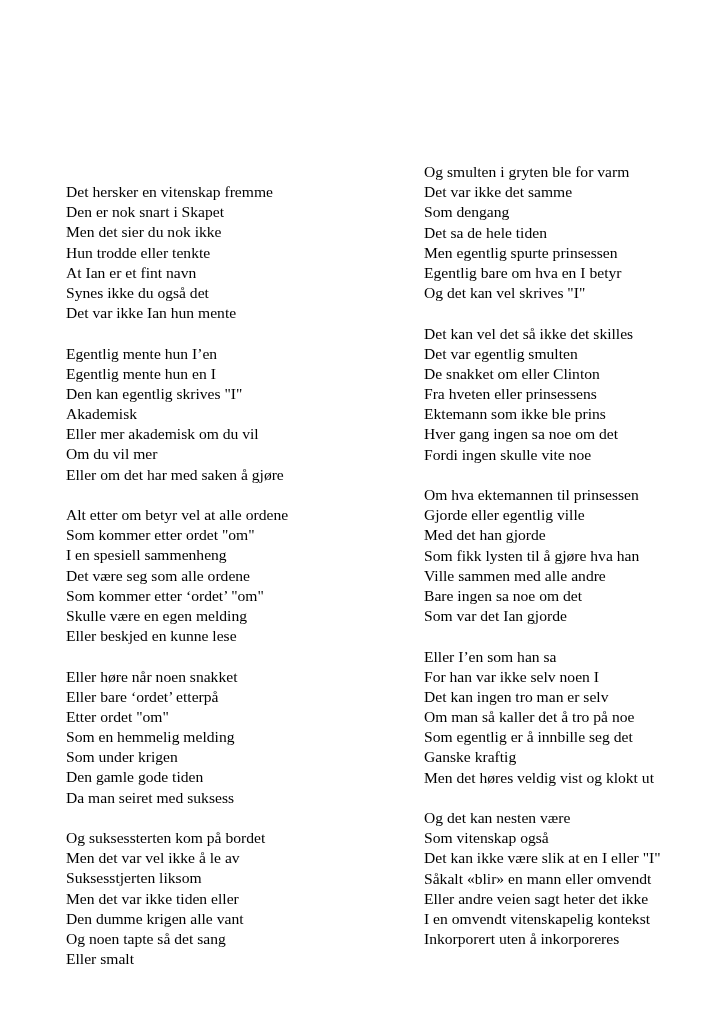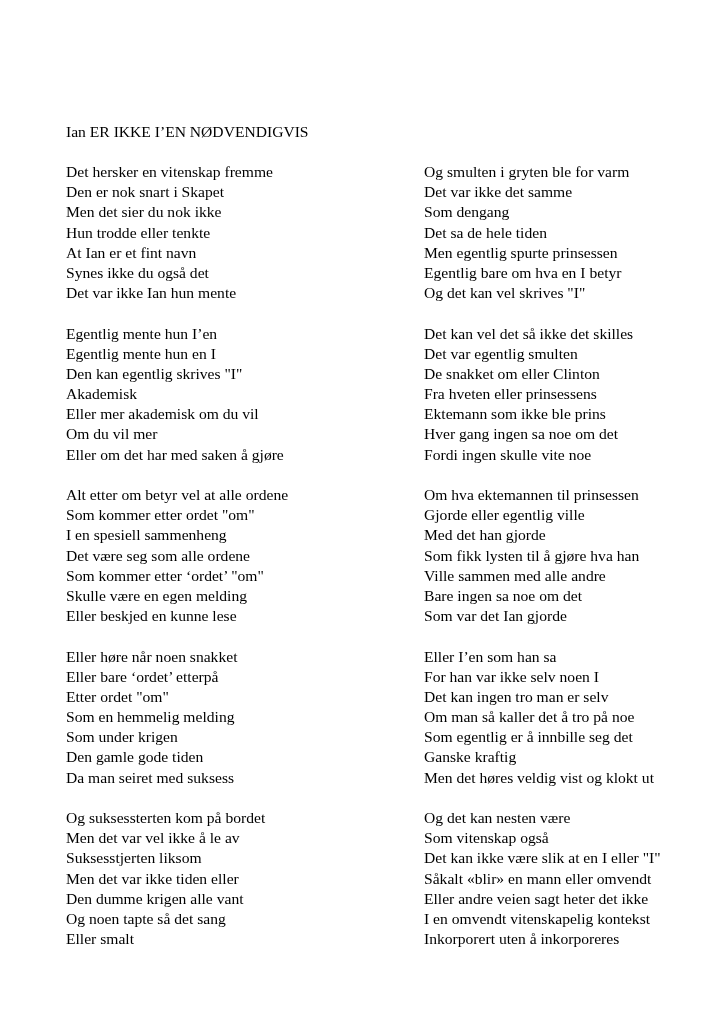--- a/index.html
+++ b/index.html
@@ -26,33 +26,32 @@
     font-size: 15.6px;
     font-weight: 400;
     line-height: 20.2px;
     white-space: pre;
   }
   .column {
     position: absolute;
     top: 162px;
     white-space: pre;
   }
-  .column-left  { left: 66px;  }
+  .column-left  { left: 66px; margin-top: 20px;  }
   .column-right { left: 424px; }
   .stanza {
     margin: 0 0 20.2px 0;
   }
   .stanza:last-child { margin-bottom: 0; font-family: Liberation Serif, serif; }
   .line {
     height: 20.2px;
     line-height: 20.2px;
   }
 </style>
 </head>
 <body>
 
 <div class="page">
-  <h1 class="title">Ian ER IKKE I’EN NØDVENDIGVIS</h1>
 
   <div class="column column-left"><div class="stanza"><div class="line">Det hersker en vitenskap fremme</div><div class="line">Den er nok snart i Skapet</div><div class="line">Men det sier du nok ikke</div><div class="line">Hun trodde eller tenkte</div><div class="line">At Ian er et fint navn</div><div class="line">Synes ikke du også det</div><div class="line">Det var ikke Ian hun mente</div></div><div class="stanza"><div class="line">Egentlig mente hun I’en</div><div class="line">Egentlig mente hun en I</div><div class="line">Den kan egentlig skrives "I"</div><div class="line">Akademisk</div><div class="line">Eller mer akademisk om du vil</div><div class="line">Om du vil mer</div><div class="line">Eller om det har med saken å gjøre</div></div><div class="stanza"><div class="line">Alt etter om betyr vel at alle ordene</div><div class="line">Som kommer etter ordet "om"</div><div class="line">I en spesiell sammenheng</div><div class="line">Det være seg som alle ordene</div><div class="line">Som kommer etter ‘ordet’ "om"</div><div class="line">Skulle være en egen melding</div><div class="line">Eller beskjed en kunne lese</div></div><div class="stanza"><div class="line">Eller høre når noen snakket</div><div class="line">Eller bare ‘ordet’ etterpå</div><div class="line">Etter ordet "om"</div><div class="line">Som en hemmelig melding</div><div class="line">Som under krigen</div><div class="line">Den gamle gode tiden</div><div class="line">Da man seiret med suksess</div></div><div class="stanza"><div class="line">Og suksessterten kom på bordet</div><div class="line">Men det var vel ikke å le av</div><div class="line">Suksesstjerten liksom</div><div class="line">Men det var ikke tiden eller</div><div class="line">Den dumme krigen alle vant</div><div class="line">Og noen tapte så det sang</div><div class="line">Eller smalt</div></div></div>
 
   <div class="column column-right"><div class="stanza"><div class="line">Og smulten i gryten ble for varm</div><div class="line">Det var ikke det samme</div><div class="line">Som dengang</div><div class="line">Det sa de hele tiden</div><div class="line">Men egentlig spurte prinsessen</div><div class="line">Egentlig bare om hva en I betyr</div><div class="line">Og det kan vel skrives "I"</div></div><div class="stanza"><div class="line">Det kan vel det så ikke det skilles</div><div class="line">Det var egentlig smulten</div><div class="line">De snakket om eller Clinton</div><div class="line">Fra hveten eller prinsessens</div><div class="line">Ektemann som ikke ble prins</div><div class="line">Hver gang ingen sa noe om det</div><div class="line">Fordi ingen skulle vite noe</div></div><div class="stanza"><div class="line">Om hva ektemannen til prinsessen</div><div class="line">Gjorde eller egentlig ville</div><div class="line">Med det han gjorde</div><div class="line">Som fikk lysten til å gjøre hva han</div><div class="line">Ville sammen med alle andre</div><div class="line">Bare ingen sa noe om det</div><div class="line">Som var det Ian gjorde</div></div><div class="stanza"><div class="line">Eller I’en som han sa</div><div class="line">For han var ikke selv noen I</div><div class="line">Det kan ingen tro man er selv</div><div class="line">Om man så kaller det å tro på noe</div><div class="line">Som egentlig er å innbille seg det</div><div class="line">Ganske kraftig</div><div class="line">Men det høres veldig vist og klokt ut</div></div><div class="stanza"><div class="line">Og det kan nesten være</div><div class="line">Som vitenskap også</div><div class="line">Det kan ikke være slik at en I eller "I"</div><div class="line">Såkalt «blir» en mann eller omvendt</div><div class="line">Eller andre veien sagt heter det ikke</div><div class="line">I en omvendt vitenskapelig kontekst</div><div class="line">Inkorporert uten å inkorporeres</div></div></div>
 </div>
 
 </body></html>

